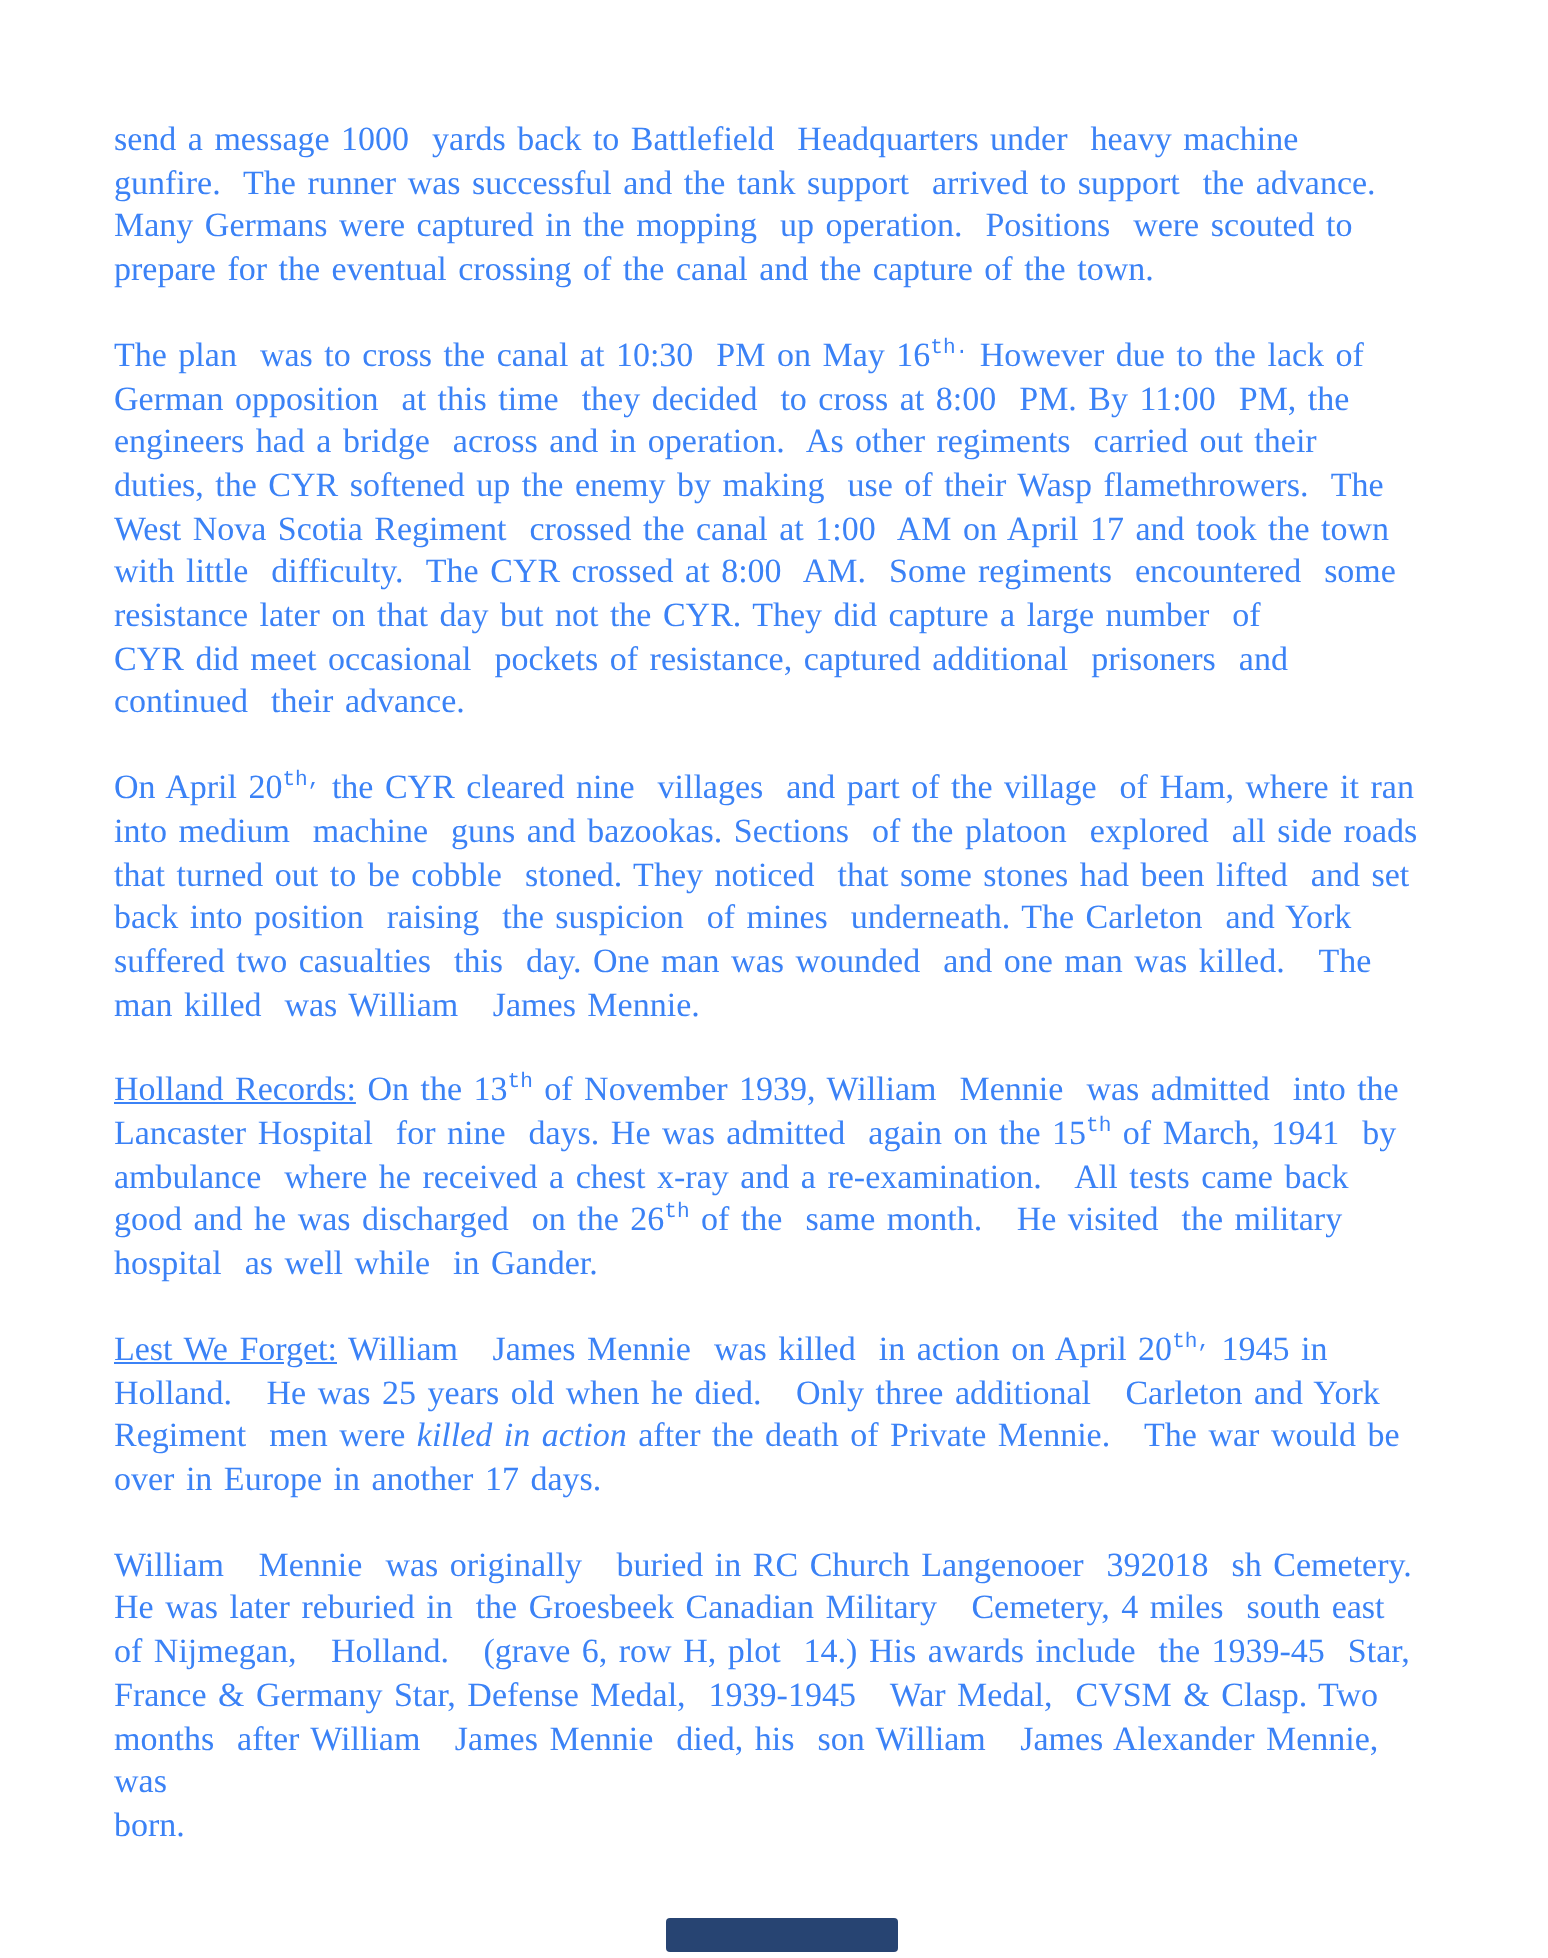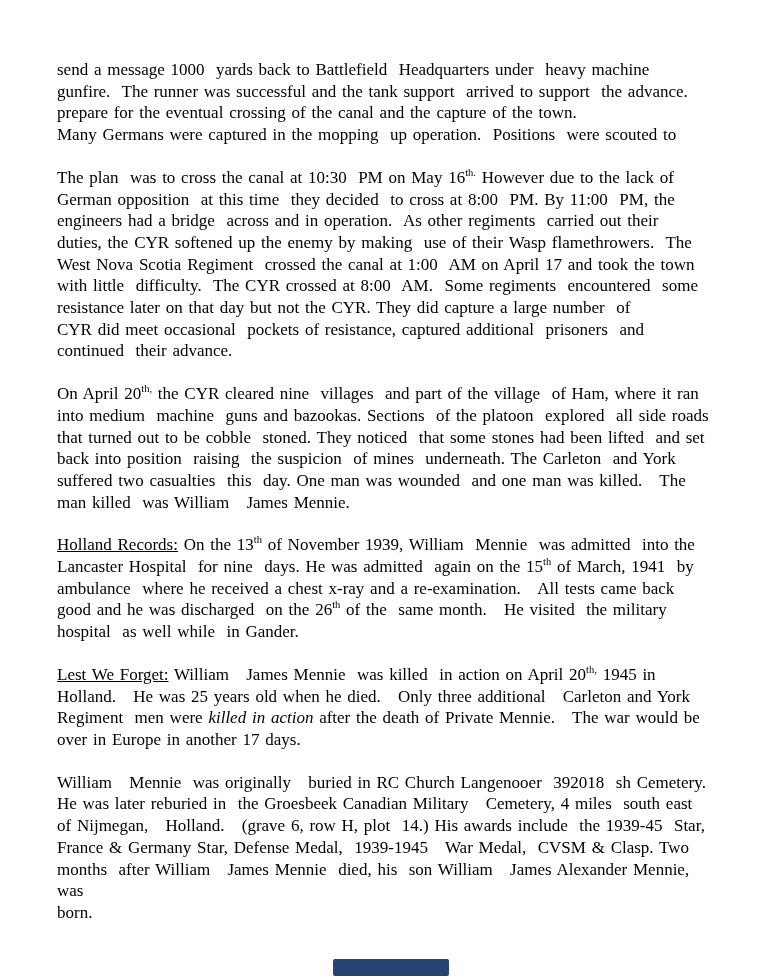--- a/index.html
+++ b/index.html
@@ -34,46 +34,47 @@
   .paragraph {
     margin: 0 0 21px 0;
   }
   .line {
     white-space: pre-wrap;
   }
   .sup {
     vertical-align: super;
     font-size: 0.62em;
     line-height: 0;
+    font-family: Liberation Mono, monospace;
   }
   .underline {
     text-decoration: underline;
   }
   .italic {
     font-style: italic;
   }
   .hscroll-thumb {
     position: absolute;
     left: 333px;
     top: 959px;
     width: 116px;
     height: 17px;
     border-radius: 2px;
   }
 </style>
 </head>
 <body>
 
 <div class="page" style="background: rgb(255, 255, 255);">
-  <div class="doc-body" style="color: #000000;">
+  <div class="doc-body" style="color: #3b82f6;">
       <div class="paragraph">
         <div class="line"><span>send a message 1000  yards back to Battlefield  Headquarters under  heavy machine</span></div>
         <div class="line"><span>gunfire.  The runner was successful and the tank support  arrived to support  the advance.</span></div>
+        <div class="line"><span>Many Germans were captured in the mopping  up operation.  Positions  were scouted to</span></div>
         <div class="line"><span>prepare for the eventual crossing of the canal and the capture of the town.</span></div>
-        <div class="line"><span>Many Germans were captured in the mopping  up operation.  Positions  were scouted to</span></div>
       </div>
       <div class="paragraph">
         <div class="line"><span>The plan  was to cross the canal at 10:30  PM on May 16</span><span class="sup">th.</span><span> However due to the lack of</span></div>
         <div class="line"><span>German opposition  at this time  they decided  to cross at 8:00  PM. By 11:00  PM, the</span></div>
         <div class="line"><span>engineers had a bridge  across and in operation.  As other regiments  carried out their</span></div>
         <div class="line"><span>duties, the CYR softened up the enemy by making  use of their Wasp flamethrowers.  The</span></div>
         <div class="line"><span>West Nova Scotia Regiment  crossed the canal at 1:00  AM on April 17 and took the town</span></div>
         <div class="line"><span>with little  difficulty.  The CYR crossed at 8:00  AM.  Some regiments  encountered  some</span></div>
         <div class="line"><span>resistance later on that day but not the CYR. They did capture a large number  of</span></div>
         <div class="line"><span>CYR did meet occasional  pockets of resistance, captured additional  prisoners  and</span></div>

